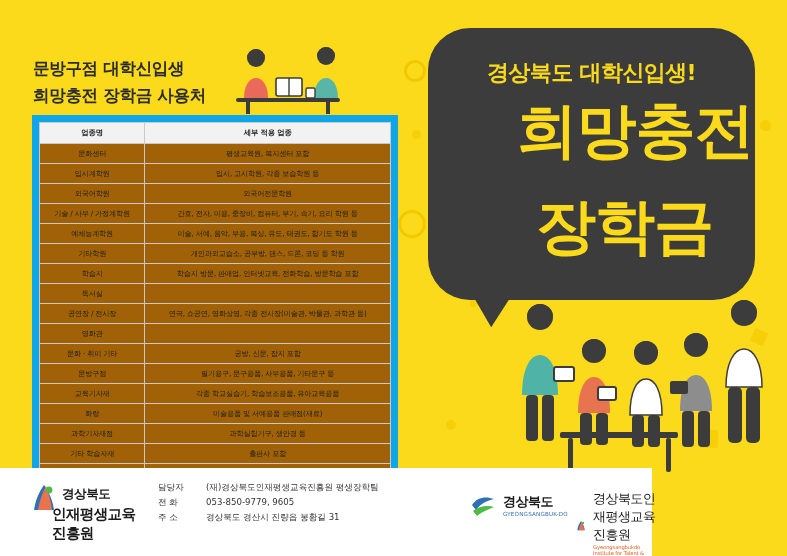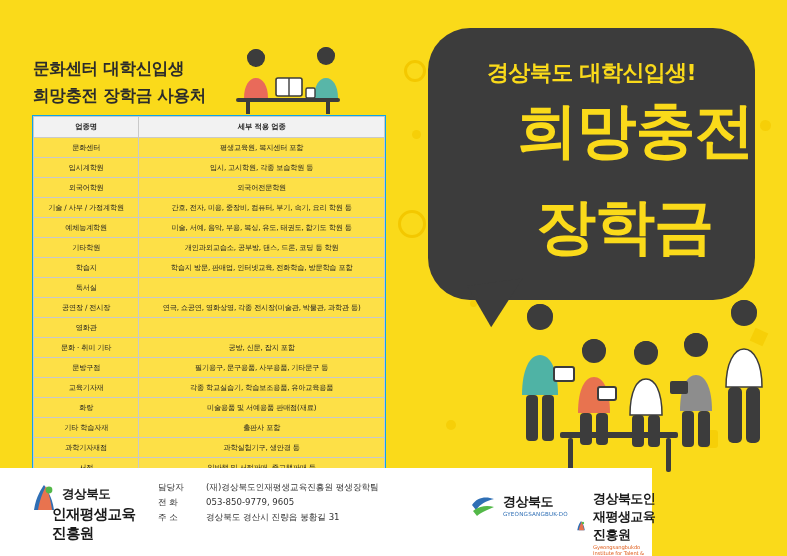--- a/index.html
+++ b/index.html
@@ -28,22 +28,22 @@
     font-size:16.5px;
     font-weight:bold;
     line-height:1.65;
     letter-spacing:-0.3px;
   }
 
   
   .table-wrap{
     position:absolute;left:32px;top:115px;
     width:352px;
-    background:#fde047;
-    border:1px solid #0ea5e9;
+    background:#a16207;
+    border:7px solid #0ea5e9;
   }
   table{border-collapse:collapse;width:100%;font-size:7.2px;color:#1d1d1d;}
   th,td{
     border:1px solid #c9c9c9;
     padding:2px 2px;
     text-align:center;
     vertical-align:middle;
     line-height:1.25;
     height:15px;
     letter-spacing:-0.2px;
@@ -128,21 +128,21 @@
   .logo-gb{
     position:absolute;left:468px;top:22px;
     display:flex;align-items:center;gap:5px;
   }
   .logo-gb .txt .ko{font-size:13px;font-weight:bold;color:#1b1b1b;letter-spacing:-0.5px;}
   .logo-gb .txt .en{font-size:5.6px;color:#2f6fb5;letter-spacing:0.2px;}
   .logo-inst{
     position:absolute;left:575px;top:22px;
     display:flex;align-items:center;gap:6px;
   }
-  .logo-inst .txt .ko{font-size:13px;font-weight:bold;color:#1b1b1b;letter-spacing:-0.6px;}
+  .logo-inst .txt .ko{font-size:13px;font-weight:normal;color:#1b1b1b;letter-spacing:-0.6px;}
   .logo-inst .txt .en{font-size:5.2px;color:#e06020;letter-spacing:-0.1px;}
 
   
   .people{position:absolute;left:500px;top:295px;width:280px;height:175px;}
   .bench{
     position:absolute;left:560px;top:432px;width:118px;height:6px;background:#3c3c3c;border-radius:2px;
   }
   .bench-leg{position:absolute;background:#3c3c3c;width:5px;height:34px;border-radius:2px;}
 
   
@@ -175,21 +175,21 @@
     <line x1="71" y1="36" x2="71" y2="54" stroke="#3c3c3c" stroke-width="1.4"></line>
 
     <circle cx="108" cy="14" r="9" fill="#3c3c3c"></circle>
     <path d="M99 14a9 9 0 0 1 18 0z" fill="#3c3c3c"></path>
     <path d="M96 56c0-12 5-20 12-20s12 8 12 20z" fill="#58b6a8"></path>
 
     <rect x="88" y="46" width="9" height="10" rx="1.5" fill="#ffffff" stroke="#3c3c3c" stroke-width="1.4"></rect>
   </svg>
 
   <div class="left-head">
-    <div>문화센터 대학신입생</div>
+    <div>문방구점 대학신입생</div>
     <div>희망충전 장학금 사용처</div>
   </div>
 
   <div class="table-wrap">
     <table>
       <thead>
         <tr>
           <th>업종명</th>
           <th>세부 적용 업종</th>
         </tr>
@@ -245,26 +245,26 @@
           </tr>
           <tr>
             <td class="col1">교육기자재</td>
             <td class="col2">각종 학교실습기, 학습보조용품, 유아교육용품</td>
           </tr>
           <tr>
             <td class="col1">화랑</td>
             <td class="col2">미술용품 및 서예용품 판매점(재료)</td>
           </tr>
           <tr>
+            <td class="col1">과학기자재점</td>
+            <td class="col2">과학실험기구, 생안경 등</td>
+          </tr>
+          <tr>
             <td class="col1">기타 학습자재</td>
             <td class="col2">출판사 포함</td>
-          </tr>
-          <tr>
-            <td class="col1">과학기자재점</td>
-            <td class="col2">과학실험기구, 생안경 등</td>
           </tr>
           <tr>
             <td class="col1">서점</td>
             <td class="col2">일반책 및 서적판매, 중고책판매 등</td>
           </tr>
           <tr>
             <td class="col1">수명장</td>
             <td class="col2"></td>
           </tr>
         </tbody>

